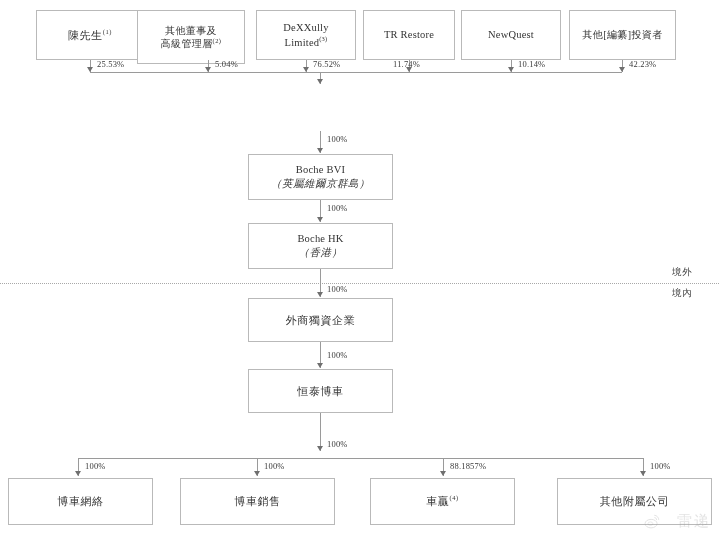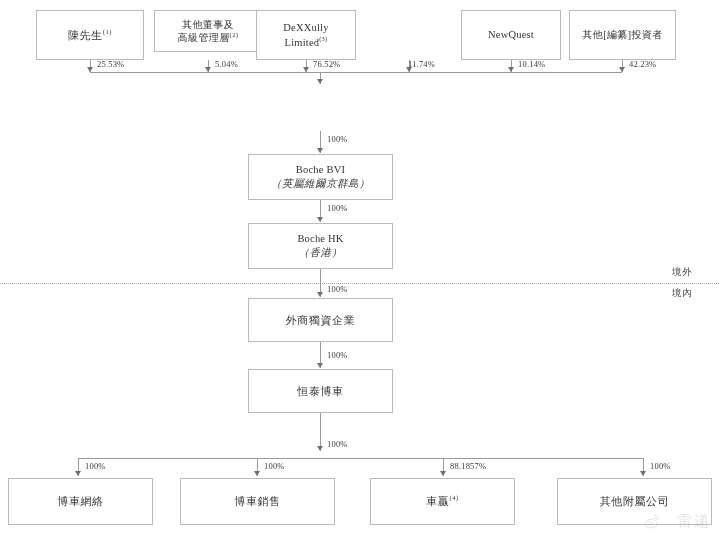--- a/index.html
+++ b/index.html
@@ -108,30 +108,33 @@
 </style>
 </head>
 <body>
 
 <div id="chart">
 
   <div class="box" style="left:36px;  top:10px; width:108px; height:50px;">
     <span class="l1 zh"><span>陳先生</span><span class="sup">(1)</span></span>
   </div>
 
-  <div class="box" style="left:154px; top:10px; width:108px; height:42px;">
+  <div class="box" style="left:137px; top:10px; width:108px; height:54px;">
     <span class="l1 zh-s">其他董事及</span>
     <span class="l2 zh-s"><span>高級管理層</span><span class="sup">(2)</span></span>
   </div>
 
   <div class="box" style="left:256px; top:10px; width:100px; height:50px;">
     <span class="l1 en">DeXXully</span>
     <span class="l2 en"><span>Limited</span><span class="sup">(3)</span></span>
   </div>
 
+  <div class="box" style="left:363px; top:10px; width:92px;  height:50px;">
+    <span class="l1 en">TR Restore</span>
+  </div>
 
   <div class="box" style="left:461px; top:10px; width:100px; height:50px;">
     <span class="l1 en">NewQuest</span>
   </div>
 
   <div class="box" style="left:569px; top:10px; width:107px; height:50px;">
     <span class="l1 zh-s">其他[編纂]投資者</span>
   </div>
 
   <div class="vline" style="left:90px;  top:60px; height:12px;"></div>
@@ -144,21 +147,21 @@
   <div class="arrow" style="left:86.5px;  top:67px;"></div>
   <div class="arrow" style="left:204.5px; top:67px;"></div>
   <div class="arrow" style="left:302.5px; top:67px;"></div>
   <div class="arrow" style="left:405.5px; top:67px;"></div>
   <div class="arrow" style="left:507.5px; top:67px;"></div>
   <div class="arrow" style="left:618.5px; top:67px;"></div>
 
   <div class="pct" style="left:97px;  top:59px;">25.53%</div>
   <div class="pct" style="left:215px; top:59px;">5.04%</div>
   <div class="pct" style="left:313px; top:59px;">76.52%</div>
-  <div class="pct" style="left:408px; top:59px;">11.74%</div>
+  <div class="pct" style="left:393px; top:59px;">11.74%</div>
   <div class="pct" style="left:518px; top:59px;">10.14%</div>
   <div class="pct" style="left:629px; top:59px;">42.23%</div>
 
   <div class="hline" style="left:90px; top:72px; width:532px;"></div>
 
   <div class="vline" style="left:320px; top:72px; height:12px;"></div>
   <div class="arrow" style="left:316.5px; top:79px;"></div>
 
 
   <div class="vline" style="left:320px; top:131px; height:22px;"></div>

